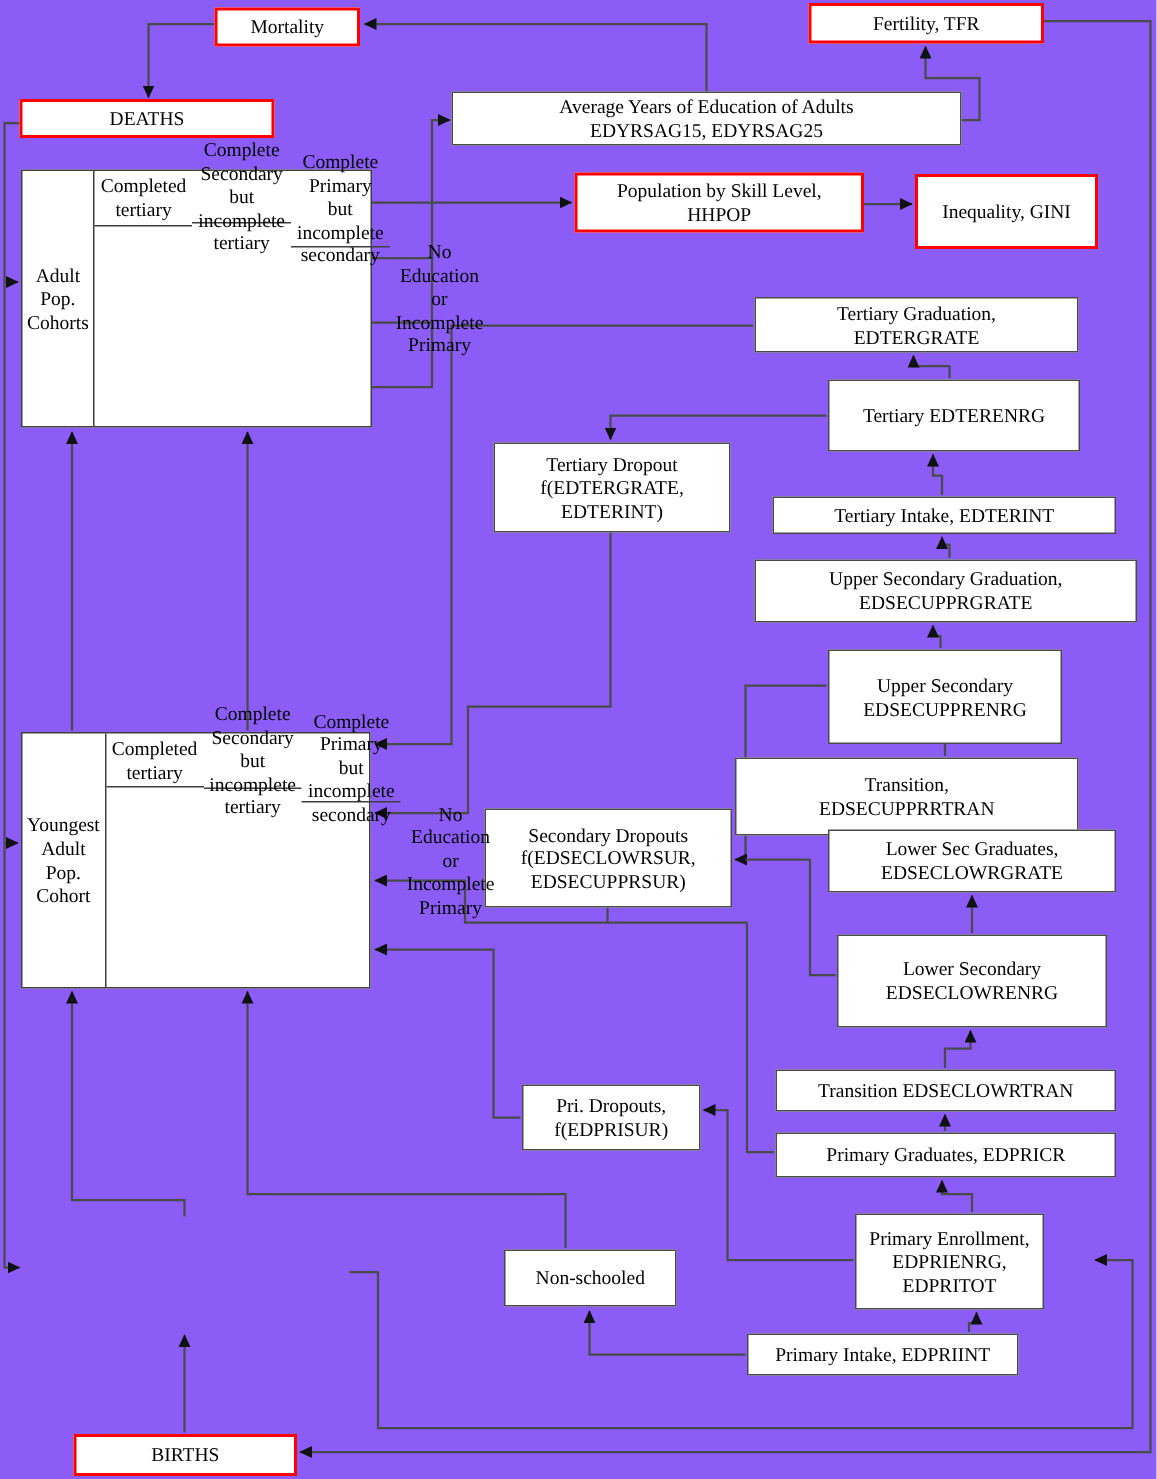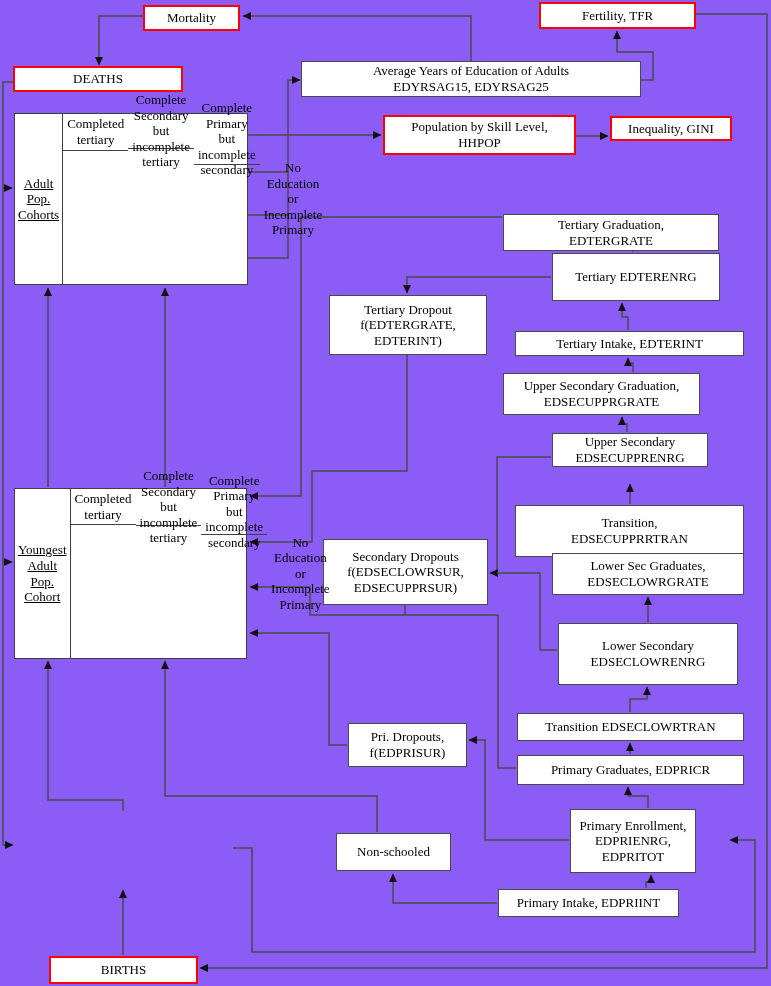--- a/index.html
+++ b/index.html
@@ -17,21 +17,21 @@
   }
   .node.red { border:2px solid #fe0000; }
   .node span { display:block; white-space:nowrap; }
   .cohort-table {
     position:absolute; box-sizing:border-box; z-index:1;
     border:1.5px solid #3f3f3f; background:#fff; display:flex;
     font-size:13px; line-height:1.2; text-align:center;
   }
   .tbl-label {
     width:61px; box-sizing:border-box; border-right:1.5px solid #3f3f3f;
-    display:flex; align-items:center; justify-content:center; padding:0 3px;text-decoration:underline;
+    display:flex; align-items:center; justify-content:center; padding:0 3px;
   }
   .tbl-rows { flex:1; display:flex; }
   .tbl-row {
     box-sizing:border-box; border-bottom:1.5px solid #3f3f3f;
     display:flex; align-items:center; justify-content:center; padding:0 4px;
   }
   .tbl-row:last-child { border-bottom:none; }
 </style>
 </head>
 <body>
@@ -94,55 +94,55 @@
   <div class="node red" style="left:13px;top:66px;width:170px;height:26px">
     <span>DEATHS</span>
   </div>
   <div class="node red" style="left:539px;top:2px;width:157px;height:27px">
     <span>Fertility, TFR</span>
   </div>
   <div class="node red" style="left:383px;top:115px;width:193px;height:40px">
     <span>Population by Skill Level,</span>
     <span>HHPOP</span>
   </div>
-  <div class="node red" style="left:610px;top:116px;width:122px;height:25px">
+  <div class="node red" style="left:610px;top:116px;width:122px;height:50px">
     <span>Inequality, GINI</span>
   </div>
   <div class="node red" style="left:49px;top:956px;width:149px;height:28px">
     <span>BIRTHS</span>
   </div>
 
   <div class="node" style="left:301px;top:61px;width:340px;height:36px">
     <span>Average Years of Education of Adults</span>
     <span>EDYRSAG15, EDYRSAG25</span>
   </div>
-  <div class="node" style="left:503px;top:214px;width:216px;height:37px">
+  <div class="node" style="left:503px;top:198px;width:216px;height:37px">
     <span>Tertiary Graduation,</span>
     <span>EDTERGRATE</span>
   </div>
   <div class="node" style="left:552px;top:253px;width:168px;height:48px">
     <span>Tertiary EDTERENRG</span>
   </div>
   <div class="node" style="left:329px;top:295px;width:158px;height:60px">
     <span>Tertiary Dropout</span>
     <span>f(EDTERGRATE,</span>
     <span>EDTERINT)</span>
   </div>
   <div class="node" style="left:515px;top:331px;width:229px;height:25px">
     <span>Tertiary Intake, EDTERINT</span>
   </div>
-  <div class="node" style="left:503px;top:373px;width:197px;height:42px">
+  <div class="node" style="left:503px;top:373px;width:255px;height:42px">
     <span>Upper Secondary Graduation,</span>
     <span>EDSECUPPRGRATE</span>
   </div>
-  <div class="node" style="left:552px;top:433px;width:156px;height:34px">
+  <div class="node" style="left:552px;top:433px;width:156px;height:63px">
     <span>Upper Secondary</span>
     <span>EDSECUPPRENRG</span>
   </div>
-  <div class="node" style="left:515px;top:505px;width:229px;height:52px">
+  <div class="node" style="left:490px;top:505px;width:229px;height:52px">
     <span>Transition,</span>
     <span>EDSECUPPRRTRAN</span>
   </div>
   <div class="node" style="left:552px;top:553px;width:192px;height:42px">
     <span>Lower Sec Graduates,</span>
     <span>EDSECLOWRGRATE</span>
   </div>
   <div class="node" style="left:323px;top:539px;width:165px;height:66px">
     <span>Secondary Dropouts</span>
     <span>f(EDSECLOWRSUR,</span>

